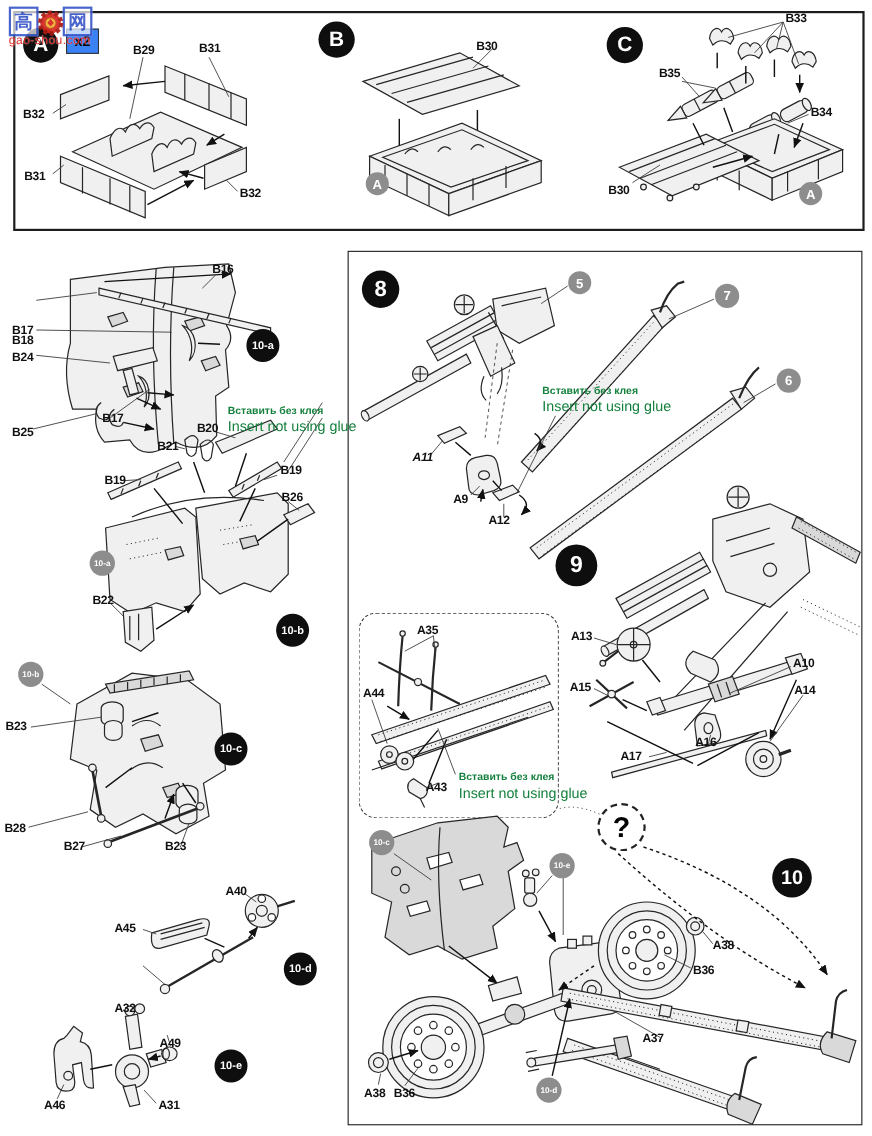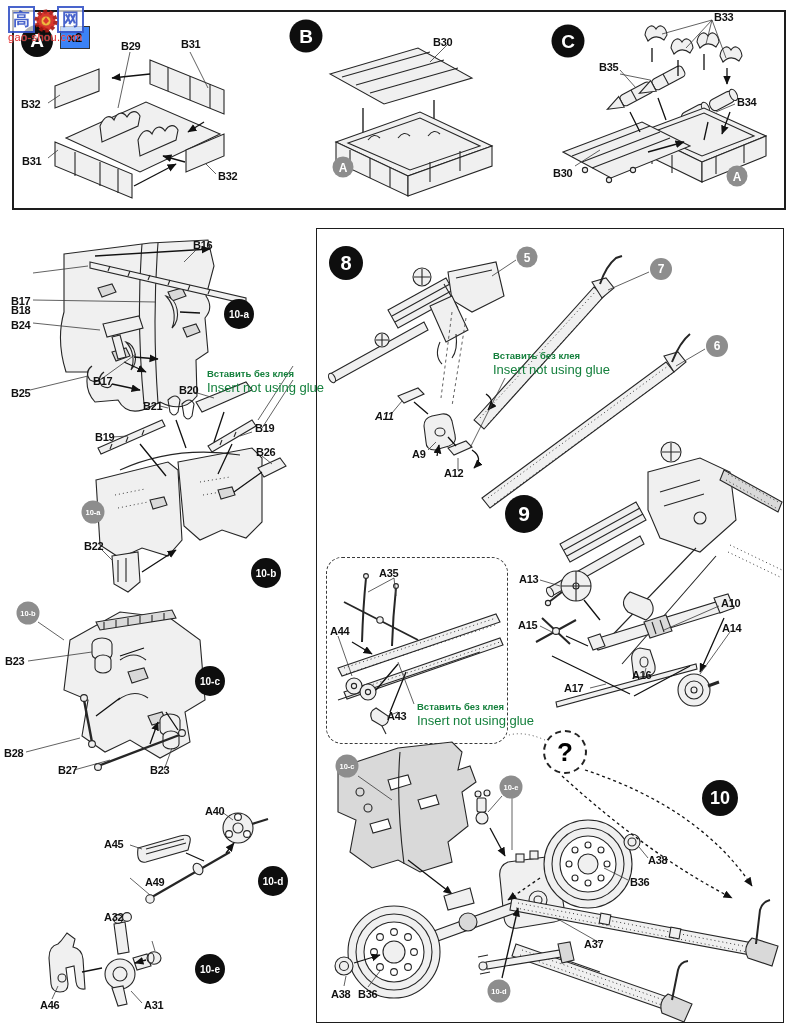--- a/index.html
+++ b/index.html
@@ -405,21 +405,21 @@
       <span class="plabel" style="left: 255px; top: 422px;">B19</span>
       <span class="plabel" style="left: 256px; top: 446px;">B26</span>
       <span class="plabel" style="left: 84px; top: 540px;">B22</span>
       <span class="plabel" style="left: 5px; top: 655px;">B23</span>
       <span class="plabel" style="left: 4px; top: 747px;">B28</span>
       <span class="plabel" style="left: 58px; top: 764px;">B27</span>
       <span class="plabel" style="left: 150px; top: 764px;">B23</span>
       <span class="plabel" style="left: 205px; top: 805px;">A40</span>
       <span class="plabel" style="left: 104px; top: 838px;">A45</span>
       <span class="plabel" style="left: 104px; top: 871px; margin-top: 40px;">A32</span>
-      <span class="plabel" style="left: 145px; top: 876px;">A49</span>
+      <span class="plabel" style="left: 145px; top: 943px;">A49</span>
       <span class="plabel" style="left: 40px; top: 999px;">A46</span>
       <span class="plabel" style="left: 144px; top: 999px;">A31</span>
       <span class="plabel" style="left: 375px; top: 410px; font-style: italic;">A11</span>
       <span class="plabel" style="left: 412px; top: 448px;">A9</span>
       <span class="plabel" style="left: 444px; top: 467px;">A12</span>
       <span class="plabel" style="left: 519px; top: 573px;">A13</span>
       <span class="plabel" style="left: 518px; top: 619px;">A15</span>
       <span class="plabel" style="left: 564px; top: 682px;">A17</span>
       <span class="plabel" style="left: 632px; top: 669px;">A16</span>
       <span class="plabel" style="left: 721px; top: 597px;">A10</span>

